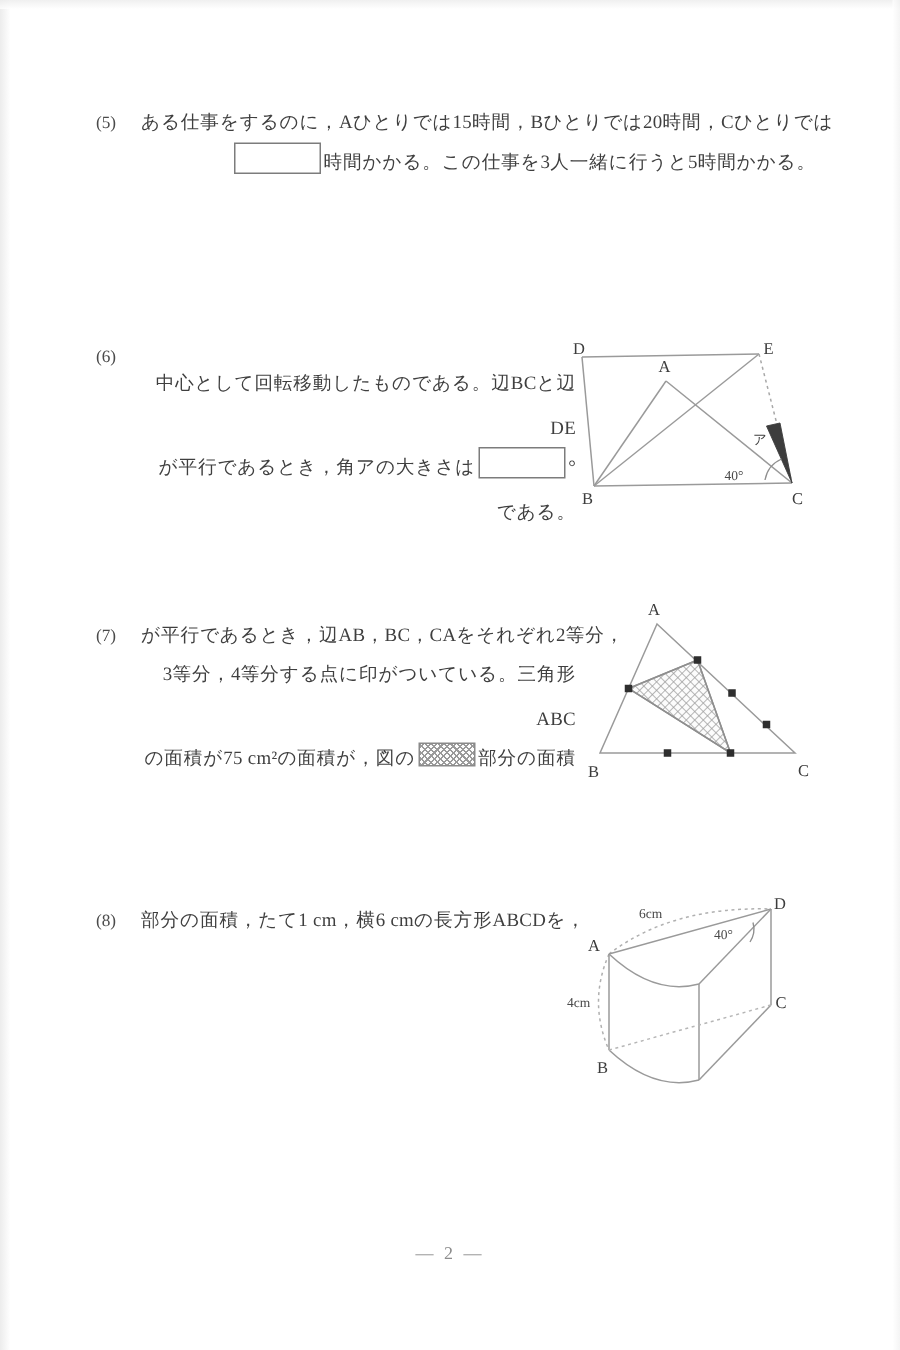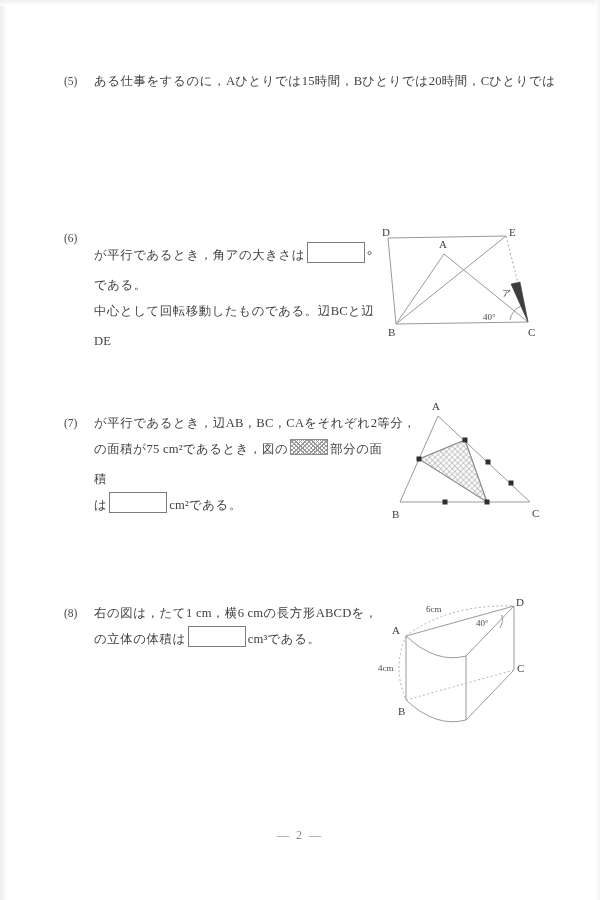--- a/index.html
+++ b/index.html
@@ -57,20 +57,21 @@
     flex: 0 0 30px;
     font-size: 11.5px;
     color: #4a4a4a;
     letter-spacing: 0;
   }
   .qbody {
     font-size: 12.6px;
     line-height: 30px;
     color: #3f3f3f;
     letter-spacing: .2px;
+    text-align: right;
   }
   .qbody.indent {
     margin-left: 30px;
   }
   .ja {
     font-family: "DejaVu Sans", "Liberation Sans", sans-serif;
     font-size: 12.4px;
     letter-spacing: .6px;
   }
   .lat {
@@ -145,31 +146,34 @@
   <div class="scan-edge-top"></div>
   <div class="scan-edge-right"></div>
 
   <div class="problem" style="left:64px; top:66px; width:480px;">
     <div class="qline">
       <span class="qnum">(5)</span>
       <span class="qbody">
         <span class="ja">ある仕事をするのに，</span><span class="lat">A</span><span class="ja">ひとりでは</span><span class="lat">15</span><span class="ja">時間，</span><span class="lat">B</span><span class="ja">ひとりでは</span><span class="lat">20</span><span class="ja">時間，</span><span class="lat">C</span><span class="ja">ひとりでは</span>
       </span>
     </div>
+    <div class="qbody indent" style="margin-top:-3px;">
+      <span class="ansbox"></span><span class="ja">時間かかる。この仕事を</span><span class="lat">3</span><span class="ja">人一緒に行うと</span><span class="lat">5</span><span class="ja">時間かかる。</span>
+    </div>
   </div>
 
   <div class="problem" style="left:64px; top:232px; width:320px;">
     <div class="qline">
       <span class="qnum">(6)</span>
     </div>
     <div class="qbody indent" style="margin-top:-4px;">
+      <span class="ja">中心として回転移動したものである。辺</span><span class="lat">BC</span><span class="ja">と辺</span><span class="lat">DE</span>
+    </div>
+    <div class="qbody indent" style="margin-top:-4px;">
       <span class="ja">が平行であるとき，角アの大きさは</span><span class="ansbox"></span><span class="lat">°</span><span class="ja">である。</span>
-    </div>
-    <div class="qbody indent" style="margin-top:-4px;">
-      <span class="ja">中心として回転移動したものである。辺</span><span class="lat">BC</span><span class="ja">と辺</span><span class="lat">DE</span>
     </div>
   </div>
 
   <div class="figure" style="left:382px; top:226px;">
     <svg width="168" height="112" viewBox="0 0 168 112">
 
       <line x1="6" y1="12" x2="124" y2="10" stroke="#9a9a9a" stroke-width="1"></line>
       <line x1="6" y1="12" x2="14" y2="98" stroke="#9a9a9a" stroke-width="1"></line>
       <line x1="14" y1="98" x2="146" y2="96" stroke="#9a9a9a" stroke-width="1"></line>
 
@@ -196,24 +200,24 @@
   </div>
 
   <div class="problem" style="left:64px; top:408px; width:320px;">
     <div class="qline">
       <span class="qnum">(7)</span>
       <span class="qbody">
         <span class="ja">が平行であるとき，辺</span><span class="lat">AB，BC，CA</span><span class="ja">をそれぞれ</span><span class="lat">2</span><span class="ja">等分，</span>
       </span>
     </div>
     <div class="qbody indent" style="margin-top:-4px;">
-      <span class="ja">の面積が</span><span class="lat">75 cm²</span><span class="ja">であるとき，図の</span><span class="hatch-swatch"></span><span class="ja">部分の面積</span>
-    </div>
-    <div class="qbody indent" style="margin-top:-4px;">
-      <span class="ja">は</span><span class="ansbox"></span><span class="lat">cm²</span><span class="ja">である。</span>
+      <span class="lat">3</span><span class="ja">等分，</span><span class="lat">4</span><span class="ja">等分する点に印がついている。三角形</span><span class="lat">ABC</span>
+    </div>
+    <div class="qbody indent" style="margin-top:-4px;">
+      <span class="ja">の面積が</span><span class="lat">75 cm²</span><span class="ja">の面積が，図の</span><span class="hatch-swatch"></span><span class="ja">部分の面積</span>
     </div>
   </div>
 
   <div class="figure" style="left:392px; top:398px;">
     <svg width="162" height="124" viewBox="0 0 162 124">
       <defs>
         <pattern id="hatchPat" width="4" height="4" patternUnits="userSpaceOnUse" patternTransform="rotate(45)">
           <rect width="4" height="4" fill="#fcfcfc"></rect>
           <line x1="0" y1="0" x2="0" y2="4" stroke="#9d9d9d" stroke-width="1"></line>
         </pattern>
@@ -239,25 +243,22 @@
       <text class="fig-label" x="40" y="12">A</text>
       <text class="fig-label" x="0" y="120">B</text>
       <text class="fig-label" x="140" y="119">C</text>
     </svg>
   </div>
 
   <div class="problem" style="left:64px; top:598px; width:320px;">
     <div class="qline">
       <span class="qnum">(8)</span>
       <span class="qbody">
-        <span class="ja">右の図は，たて</span><span class="lat">1 cm</span><span class="ja">，横</span><span class="lat">6 cm</span><span class="ja">の長方形</span><span class="lat">ABCD</span><span class="ja">を，</span>
+        <span class="ja">部分の面積，たて</span><span class="lat">1 cm</span><span class="ja">，横</span><span class="lat">6 cm</span><span class="ja">の長方形</span><span class="lat">ABCD</span><span class="ja">を，</span>
       </span>
-    </div>
-    <div class="qbody indent" style="margin-top:-4px;">
-      <span class="ja">の立体の体積は</span><span class="ansbox"></span><span class="lat">cm³</span><span class="ja">である。</span>
     </div>
   </div>
 
   <div class="figure" style="left:378px; top:588px;">
     <svg width="172" height="142" viewBox="0 0 172 142">
 
       <path d="M28,48 Q70,16 136,18" fill="none" stroke="#b0b0b0" stroke-width="1" stroke-dasharray="2,2.4"></path>
 
       <path d="M28,48 Q14,80 28,112" fill="none" stroke="#b0b0b0" stroke-width="1" stroke-dasharray="2,2.4"></path>
 

